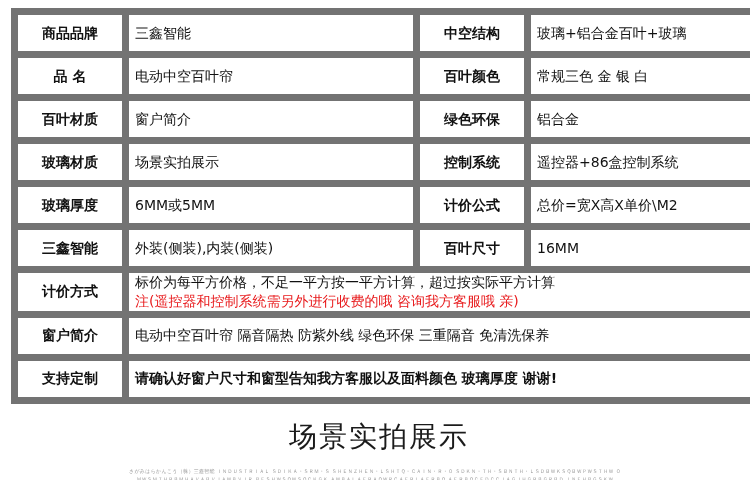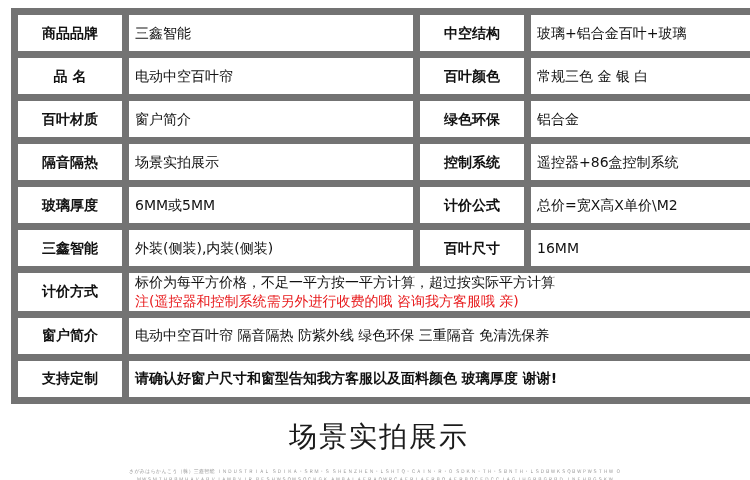--- a/index.html
+++ b/index.html
@@ -117,21 +117,21 @@
         <td class="label2">百叶颜色</td>
         <td class="value2">常规三色  金  银  白</td>
       </tr>
       <tr>
         <td class="label">百叶材质</td>
         <td class="value">窗户简介</td>
         <td class="label2">绿色环保</td>
         <td class="value2">铝合金</td>
       </tr>
       <tr>
-        <td class="label">隔音隔热</td>
+        <td class="label">玻璃材质</td>
         <td class="value">场景实拍展示</td>
         <td class="label2">控制系统</td>
         <td class="value2">遥控器+86盒控制系统</td>
       </tr>
       <tr>
         <td class="label">玻璃厚度</td>
         <td class="value thick-red">6MM或5MM</td>
         <td class="label2">计价公式</td>
         <td class="value2">总价=宽X高X单价\M2</td>
       </tr>

